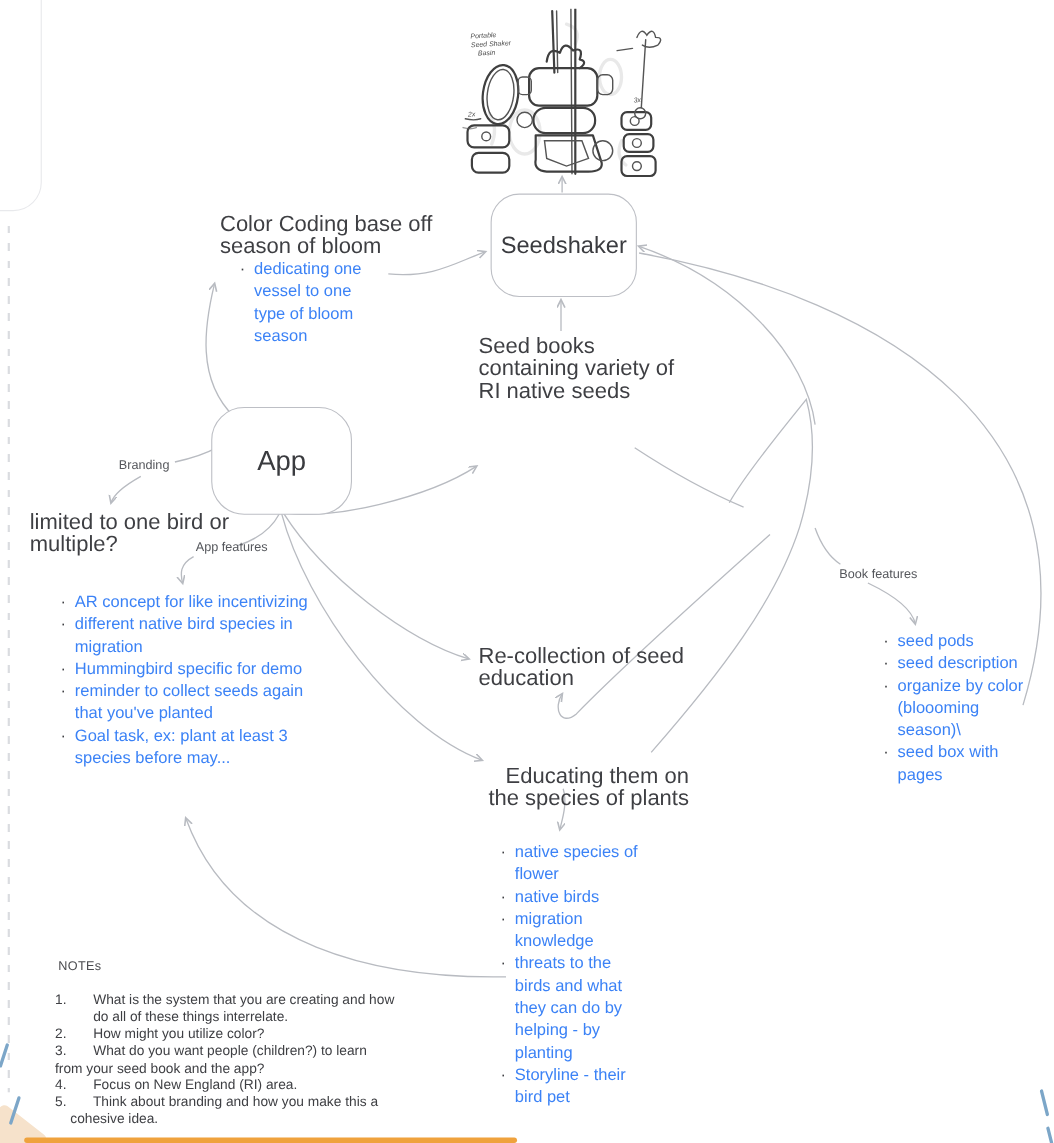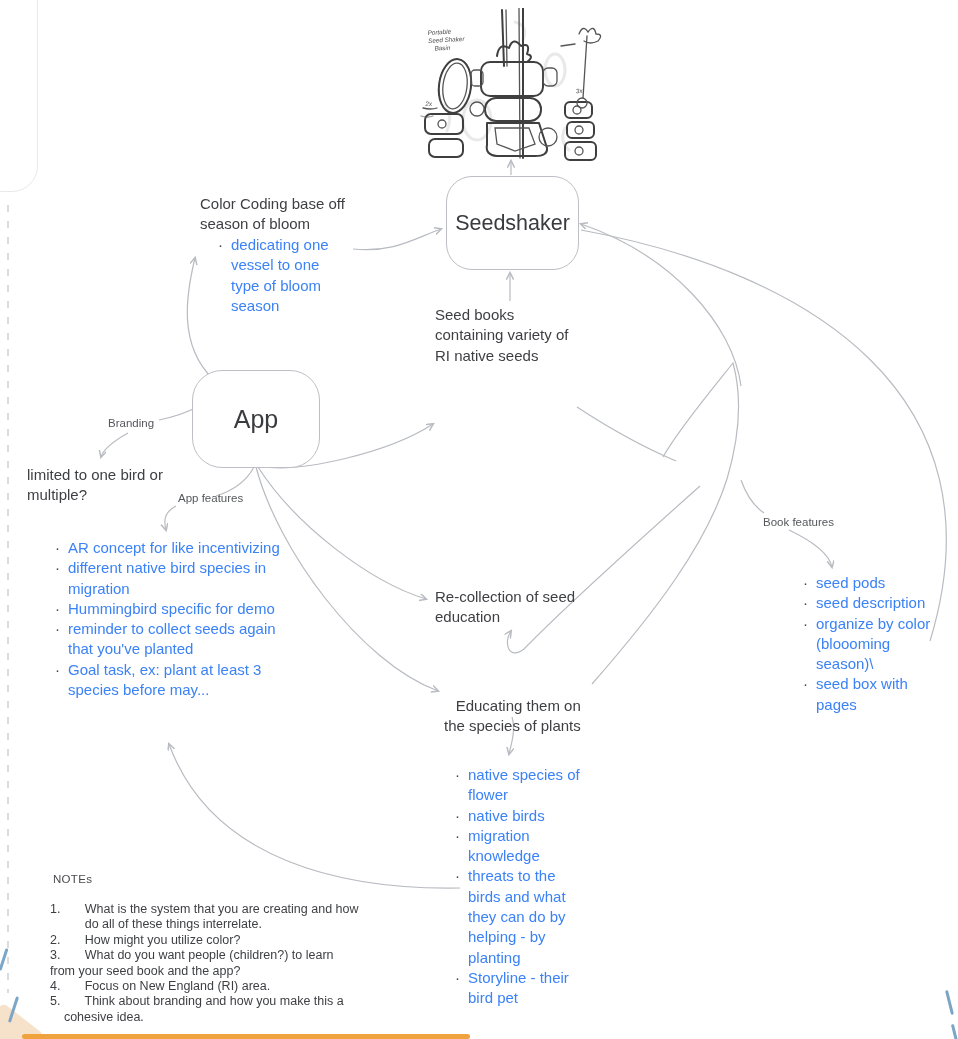--- a/index.html
+++ b/index.html
@@ -5,21 +5,21 @@
   html,body{margin:0;padding:0;background:#fff;}
   body{width:958px;height:1039px;overflow:hidden;font-family:"Liberation Sans",sans-serif;}
   .canvas{position:relative;width:958px;height:1039px;background:#ffffff;overflow:hidden;}
   svg.connectors{position:absolute;left:0;top:0;width:958px;height:1039px;}
   svg.connectors path, svg.connectors line{fill:none;stroke:#b8bbc1;stroke-width:1.2;}
   .node{position:absolute;background:#fff;border:1.4px solid #bdbfc5;border-radius:26px;
         display:flex;align-items:center;justify-content:center;color:#3a3b3f;}
   .node-seedshaker{left:446px;top:176px;width:131px;height:92px;font-size:21.5px;}
   .node-app{left:192px;top:370px;width:126px;height:96px;font-size:25px;border-radius:30px;}
   .node-seedbook{left:676px;top:388px;width:130px;height:91px;font-size:21.5px;}
-  .tblock{position:absolute;font-size:15px;line-height:20.3px;color:#3e3f43;white-space:pre-line;}
+  .tblock{position:absolute;font-size:20px;line-height:20.3px;color:#3e3f43;white-space:pre-line;}
   .blist{position:absolute;font-size:15px;line-height:20.3px;color:#3b82f6;}
   .blist .li{position:relative;padding-left:13px;white-space:pre-line;}
   .blist .li::before{content:"\00b7";position:absolute;left:0;top:0;color:#3e3f43;}
   .minilabel{position:absolute;font-size:11.5px;color:#55575c;}
   .notes-title{position:absolute;left:53px;top:873px;font-size:11.5px;color:#4a4b4f;letter-spacing:.3px;}
   .notes{position:absolute;left:50px;top:902px;font-size:12.5px;line-height:15.4px;color:#3e3f43;}
   .notes div{white-space:pre;}
   .frame-corner{position:absolute;left:-42px;top:-52px;width:78px;height:242px;background:#fff;
                 border:1.5px solid #e8e9ec;border-radius:26px;}
   .frame-dashed{position:absolute;left:7px;top:205px;width:2px;height:788px;

